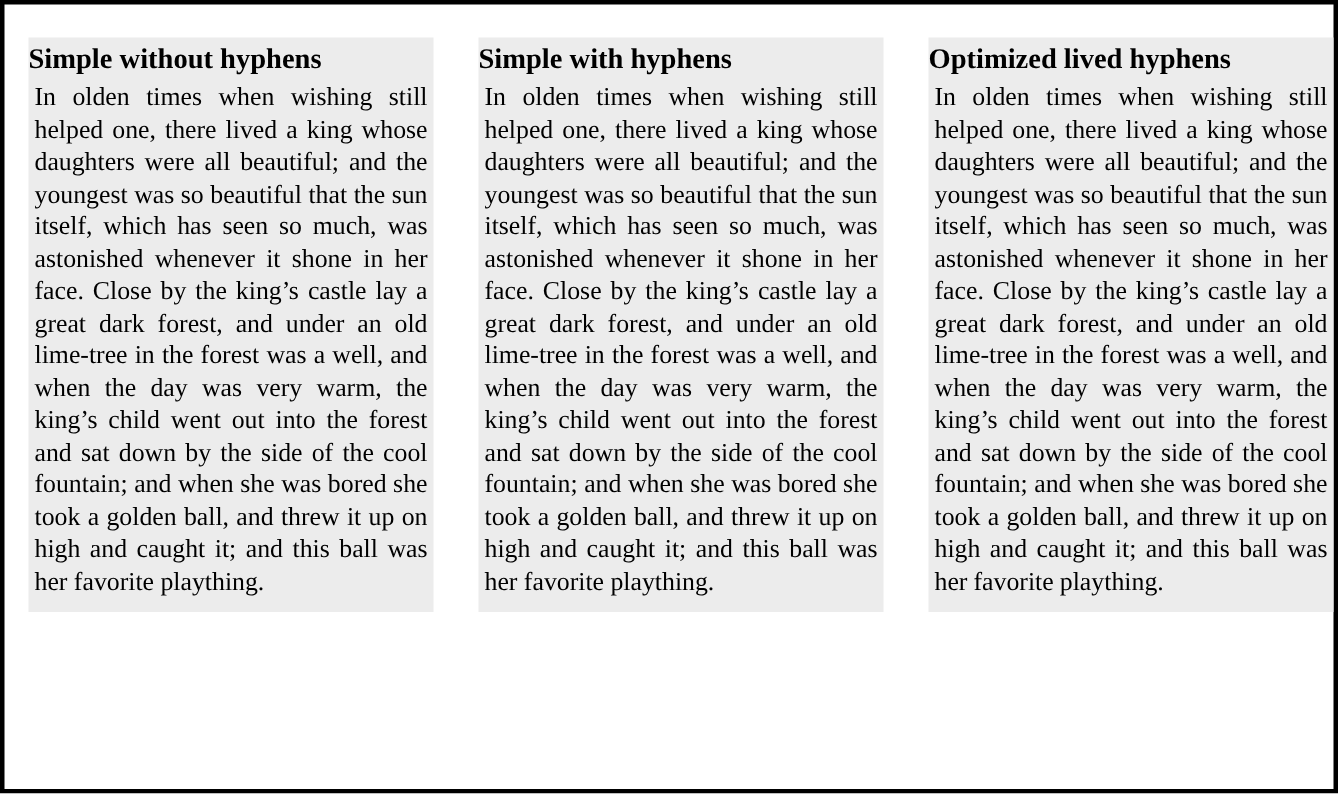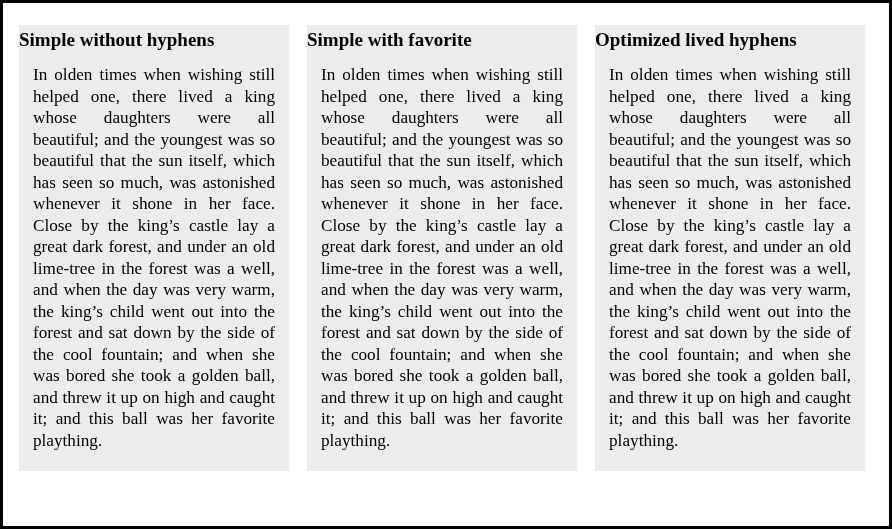--- a/index.html
+++ b/index.html
@@ -20,21 +20,21 @@
     box-sizing: border-box;
     border: 3px solid #000000;
     background: #ffffff;
   }
   #columns {
     display: flex;
     flex-direction: row;
     align-items: flex-start;
     padding: 22px 16px 0 16px;
     box-sizing: border-box;
-    gap: 18px;
+    gap: 30px;
   }
   .column {
     width: 270px;
     flex: 0 0 270px;
     background: #ececec;
     padding: 4px 0 6px 0;
     box-sizing: border-box;
   }
   .col-title {
     font-family: "Liberation Serif", serif;
@@ -43,21 +43,21 @@
     line-height: 21px;
     color: #000000;
     margin: 0 0 2px 0;
     white-space: nowrap;
   }
   .col-body {
     font-family: "Liberation Serif", serif;
     font-size: 17.2px;
     line-height: 21.5px;
     color: #000000;
-    margin: 14px;
+    margin: 4px;
     text-align: justify;
     text-justify: inter-word;
   }
   
   .no-hyphen .col-body {
     hyphens: none;
     -webkit-hyphens: none;
   }
   
   .hyphen .col-body {
@@ -78,21 +78,21 @@
 
 <div id="page">
   <div id="columns">
 
     <div class="column col-1 no-hyphen">
       <div class="col-title">Simple without hyphens</div>
       <p class="col-body">In olden times when wishing still helped one, there lived a king whose daughters were all beautiful; and the youngest was so beautiful that the sun itself, which has seen so much, was astonished whenever it shone in her face. Close by the king’s castle lay a great dark forest, and under an old lime-tree in the forest was a well, and when the day was very warm, the king’s child went out into the forest and sat down by the side of the cool fountain; and when she was bored she took a golden ball, and threw it up on high and caught it; and this ball was her favorite plaything.</p>
     </div>
 
     <div class="column col-2 hyphen">
-      <div class="col-title">Simple with favorite</div>
+      <div class="col-title">Simple with hyphens</div>
       <p class="col-body">In olden times when wishing still helped one, there lived a king whose daughters were all beautiful; and the youngest was so beautiful that the sun itself, which has seen so much, was astonished whenever it shone in her face. Close by the king’s castle lay a great dark forest, and under an old lime-tree in the forest was a well, and when the day was very warm, the king’s child went out into the forest and sat down by the side of the cool fountain; and when she was bored she took a golden ball, and threw it up on high and caught it; and this ball was her favorite plaything.</p>
     </div>
 
     <div class="column col-3 hyphen optimized">
       <div class="col-title">Optimized lived hyphens</div>
       <p class="col-body">In olden times when wishing still helped one, there lived a king whose daughters were all beautiful; and the youngest was so beautiful that the sun itself, which has seen so much, was astonished whenever it shone in her face. Close by the king’s castle lay a great dark forest, and under an old lime-tree in the forest was a well, and when the day was very warm, the king’s child went out into the forest and sat down by the side of the cool fountain; and when she was bored she took a golden ball, and threw it up on high and caught it; and this ball was her favorite plaything.</p>
     </div>
 
   </div>
 </div>

